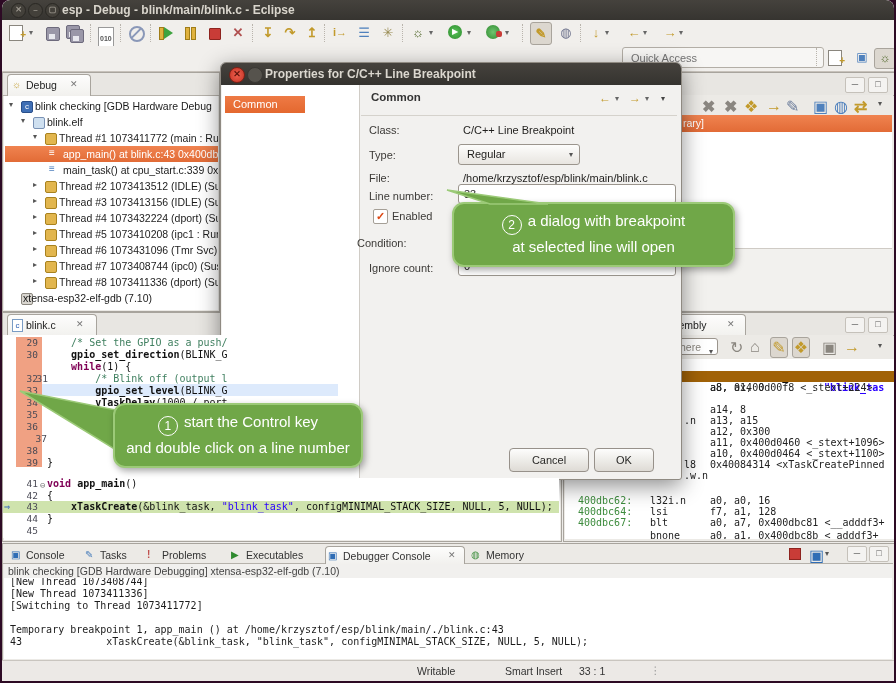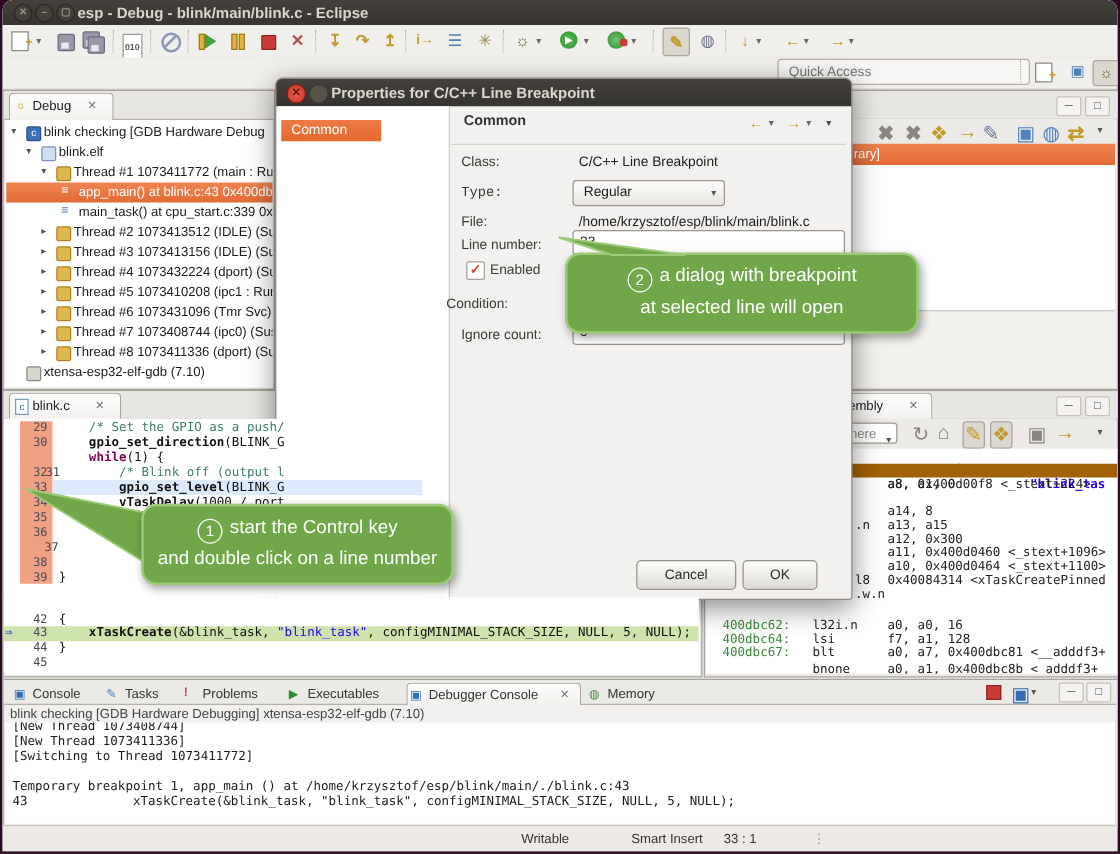--- a/index.html
+++ b/index.html
@@ -253,21 +253,21 @@
         <span class="tico ico-thread" style="left:40px;"></span>
         <span class="ttx" style="left:54px;">Thread #7 1073408744 (ipc0) (Susp</span>
       </div>
       <div class="trow" style="top:178px;">
         <span class="tar" style="left:28px;">▸</span>
         <span class="tico ico-thread" style="left:40px;"></span>
         <span class="ttx" style="left:54px;">Thread #8 1073411336 (dport) (Sus</span>
       </div>
       <div class="trow" style="top:194px;">
         <span class="tico ico-gdb" style="left:16px;"></span>
-        <span class="ttx" style="left:30px;">xtensa-esp32-elf-gdb (7.10)</span>
+        <span class="ttx" style="left:18px;">xtensa-esp32-elf-gdb (7.10)</span>
       </div>
     </div>
   </div>
 
   <div class="x panel" style="left:561px;top:72px;width:331px;height:238px;">
     <div class="tabstrip">
       <div class="tab" style="left:6px;width:78px;">
         <span class="ticon" style="color:#c29a2b;">❖</span>
         <span class="lbl">Modules</span>
       </div>
@@ -361,21 +361,21 @@
     <div class="navg gold" style="left:378px;top:28px;">←</div>
     <div class="navg dd x" style="left:394px;top:31px;font-size:8px;color:#666;">▾</div>
     <div class="navg gold" style="left:408px;top:28px;">→</div>
     <div class="navg dd x" style="left:424px;top:31px;font-size:8px;color:#666;">▾</div>
     <div class="navg x" style="left:440px;top:31px;font-size:8px;color:#444;">▾</div>
     <div class="x" style="left:140px;top:52px;width:316px;border-top:1px solid #d5d2cc;"></div>
 
     <div class="flabel" style="left:148px;top:61px;">Class:</div>
     <div class="fvalue" style="left:242px;top:61px;">C/C++ Line Breakpoint</div>
 
-    <div class="flabel" style="left:148px;top:86px;font-family:Liberation Mono, monospace;">Type:</div>
+    <div class="flabel" style="left:148px;top:86px;">Type:</div>
     <div class="combo" style="left:237px;top:81px;width:112px;">
       <span>Regular</span>
       <span class="ar">▾</span>
     </div>
 
     <div class="flabel" style="left:148px;top:109px;">File:</div>
     <div class="fvalue" style="left:242px;top:109px;">/home/krzysztof/esp/blink/main/blink.c</div>
 
     <div class="flabel" style="left:148px;top:127px;">Line number:</div>
     <input class="inp" style="left: 237px; top: 121px; width: 206px;" readonly="" value="33">
@@ -405,20 +405,21 @@
     <div class="codeline" style="top:62px;"><span class="lnum" style="left:15px;">34</span><span class="ctext"><span class="cp">        </span><span class="cf">vTaskDelay</span><span class="cp">(1000 / port</span></span></div>
     <div class="codeline" style="top:74px;"><span class="lnum" style="left:15px;">35</span></div>
     <div class="codeline" style="top:86px;"><span class="lnum" style="left:15px;">36</span></div>
     <div class="codeline" style="top:98px;"><span class="lnum" style="left:24px;text-align:right;">37</span></div>
     <div class="codeline" style="top:110px;"><span class="lnum" style="left:15px;">38</span></div>
     <div class="codeline" style="top:122px;"><span class="lnum" style="left:15px;">39</span><span class="ctext"><span class="cp">}</span></span></div>
   </div>
 
   <div class="x mono" style="left:1px;top:478px;width:556px;height:60px;background:#fff;overflow:hidden;z-index:40;">
     <div class="x" style="left:0;top:23px;width:556px;height:12px;background:#cfe3ad;"></div>
+    <div class="codeline" style="top:0;"><span class="lnum" style="left:15px;">41</span><span class="x" style="left:37px;top:1px;font-size:9px;color:#777;">⊖</span><span class="ctext"><span class="ck">void</span><span class="cp"> </span><span class="cf">app_main</span><span class="cp">()</span></span></div>
     <div class="codeline" style="top:12px;"><span class="lnum" style="left:15px;">42</span><span class="ctext"><span class="cp">{</span></span></div>
     <div class="codeline" style="top:23px;"><span class="x" style="left:1px;top:0;font-size:10px;font-weight:bold;color:#3f6fbf;">⇒</span><span class="lnum" style="left:15px;">43</span><span class="ctext"><span class="cp">    </span><span class="cf">xTaskCreate</span><span class="cp">(&amp;blink_task, </span><span class="cs">"blink_task"</span><span class="cp">, configMINIMAL_STACK_SIZE, NULL, 5, NULL);</span></span></div>
     <div class="codeline" style="top:35px;"><span class="lnum" style="left:15px;">44</span><span class="ctext"><span class="cp">}</span></span></div>
     <div class="codeline" style="top:47px;"><span class="lnum" style="left:15px;">45</span></div>
   </div>
 
   <div class="x panel" style="left:0;top:543px;width:892px;height:117px;">
     <div class="x" style="left:0;top:0;width:890px;height:19px;background:#eceae6;border-bottom:1px solid #b5b1aa;">
       <div class="ctab" style="left:6px;width:68px;">
             <span class="cic" style="color:#2f6db5;">▣</span>

